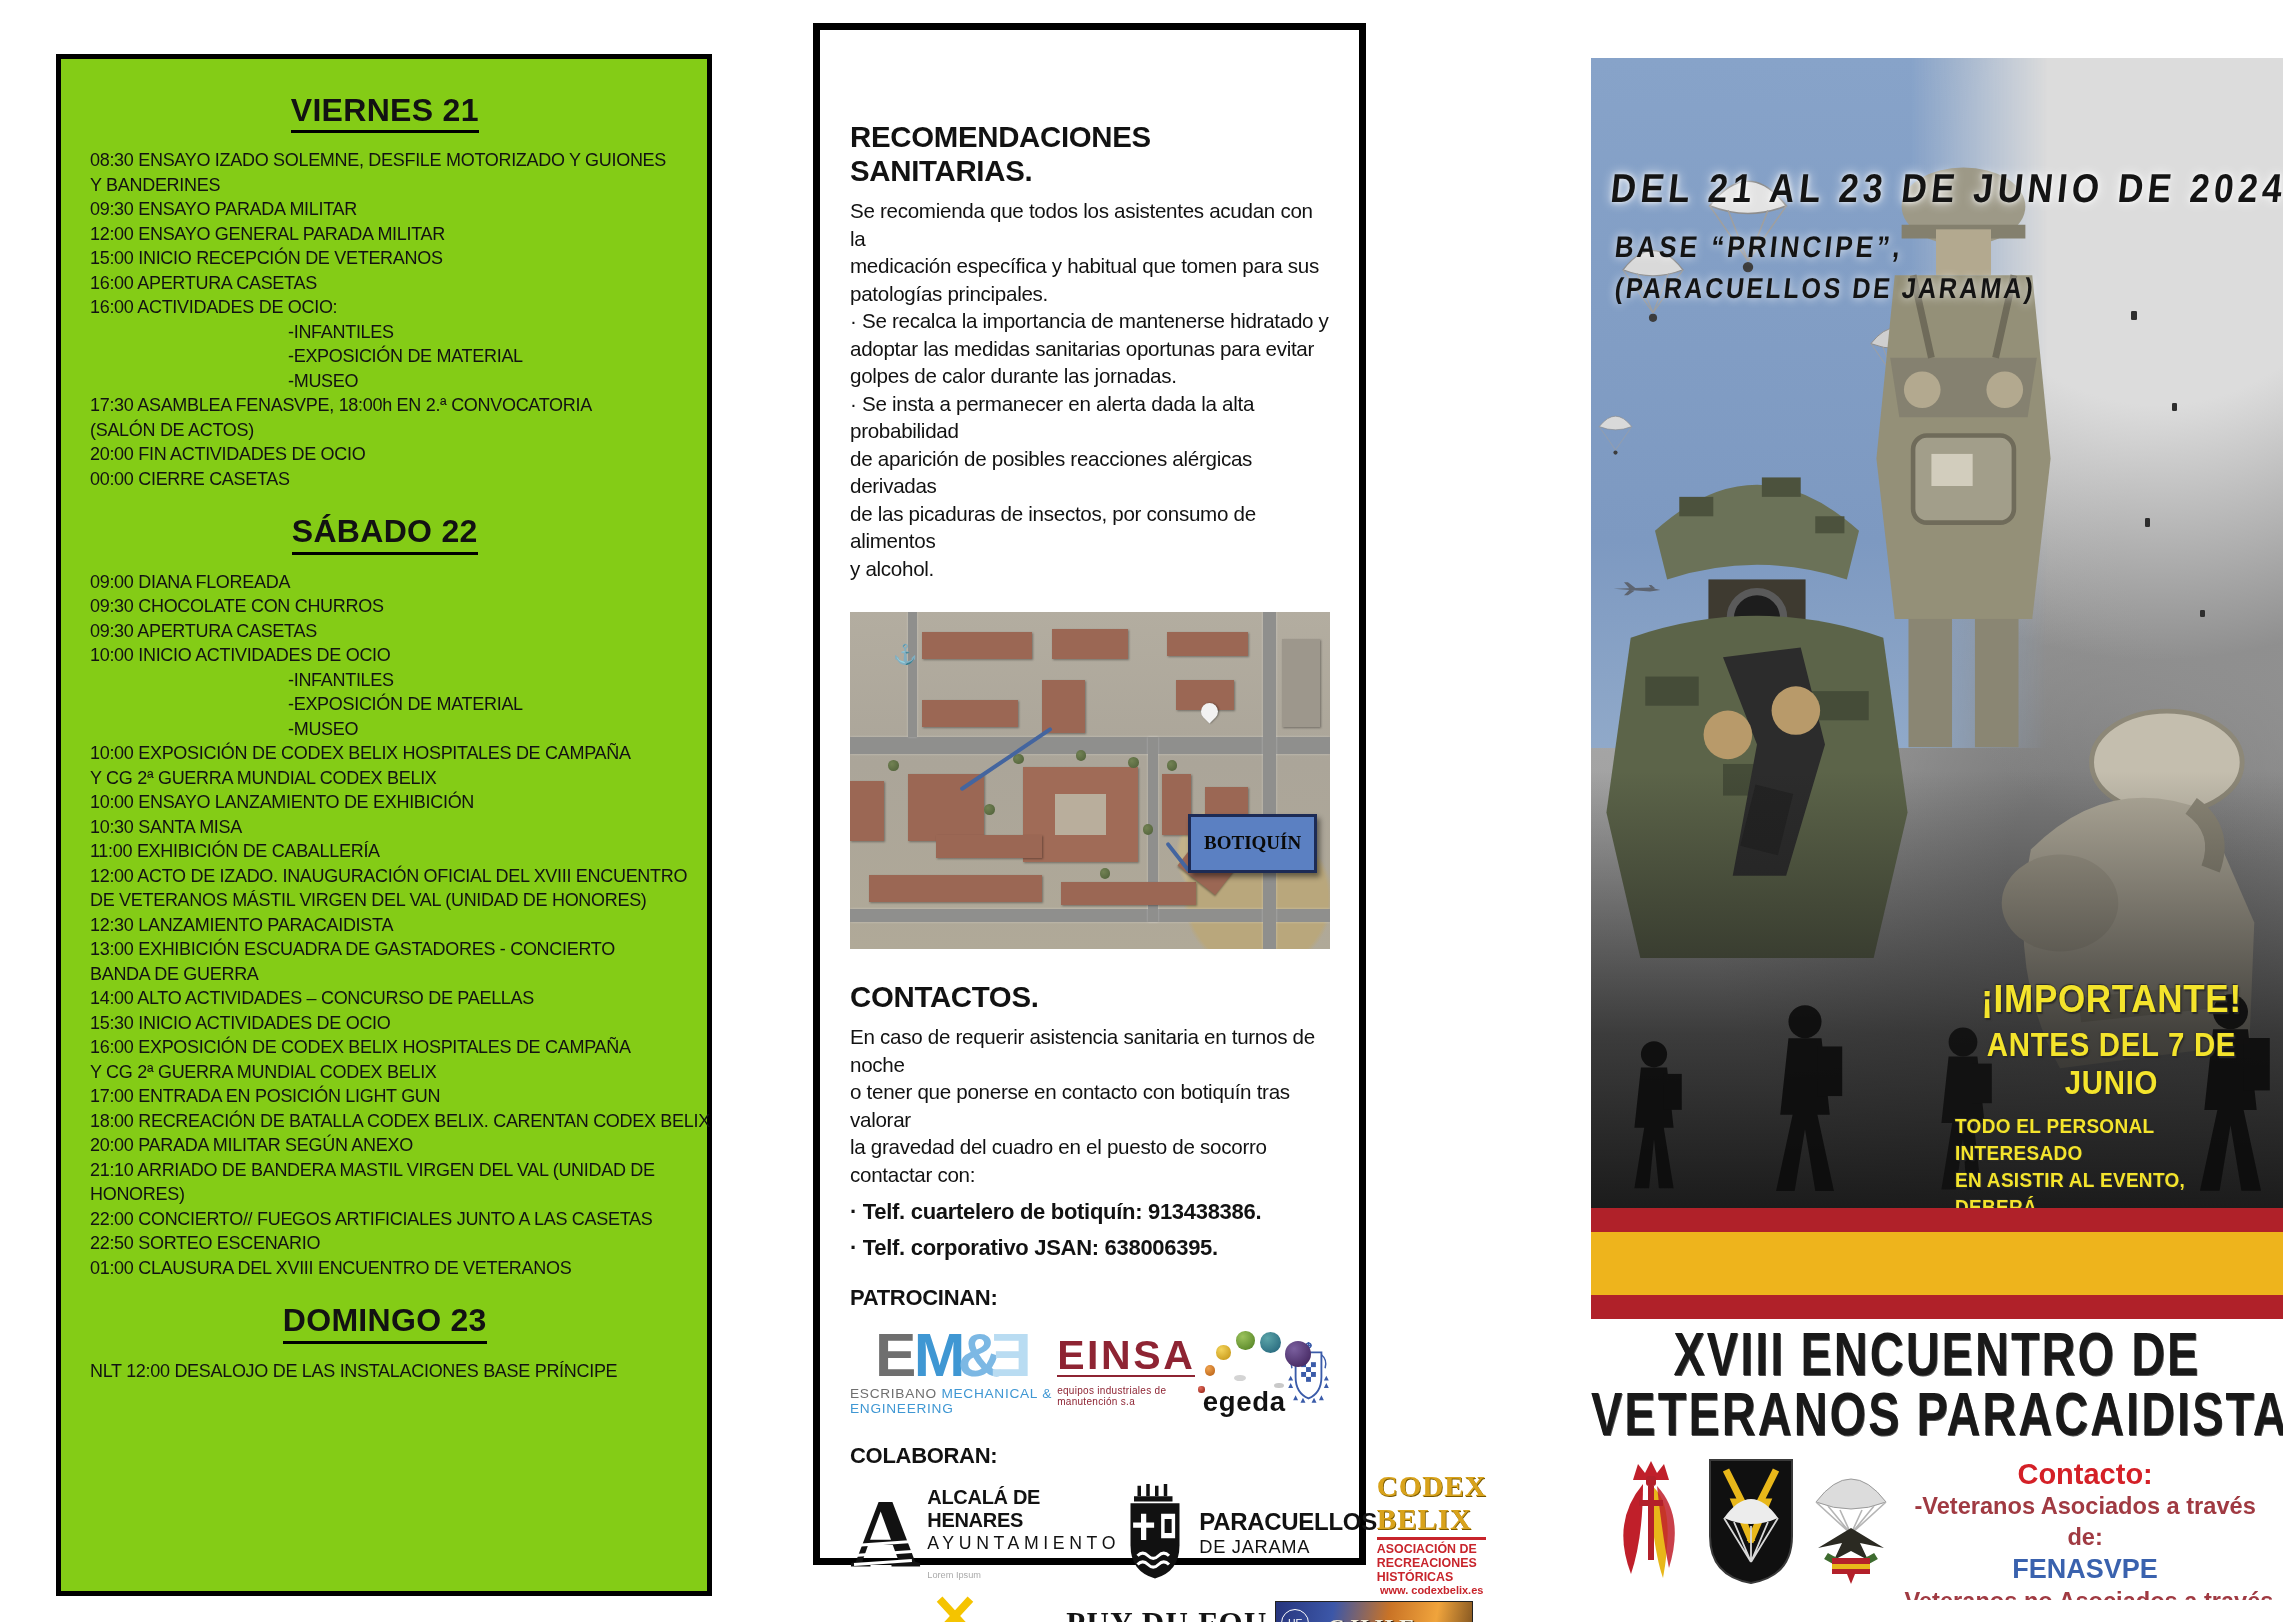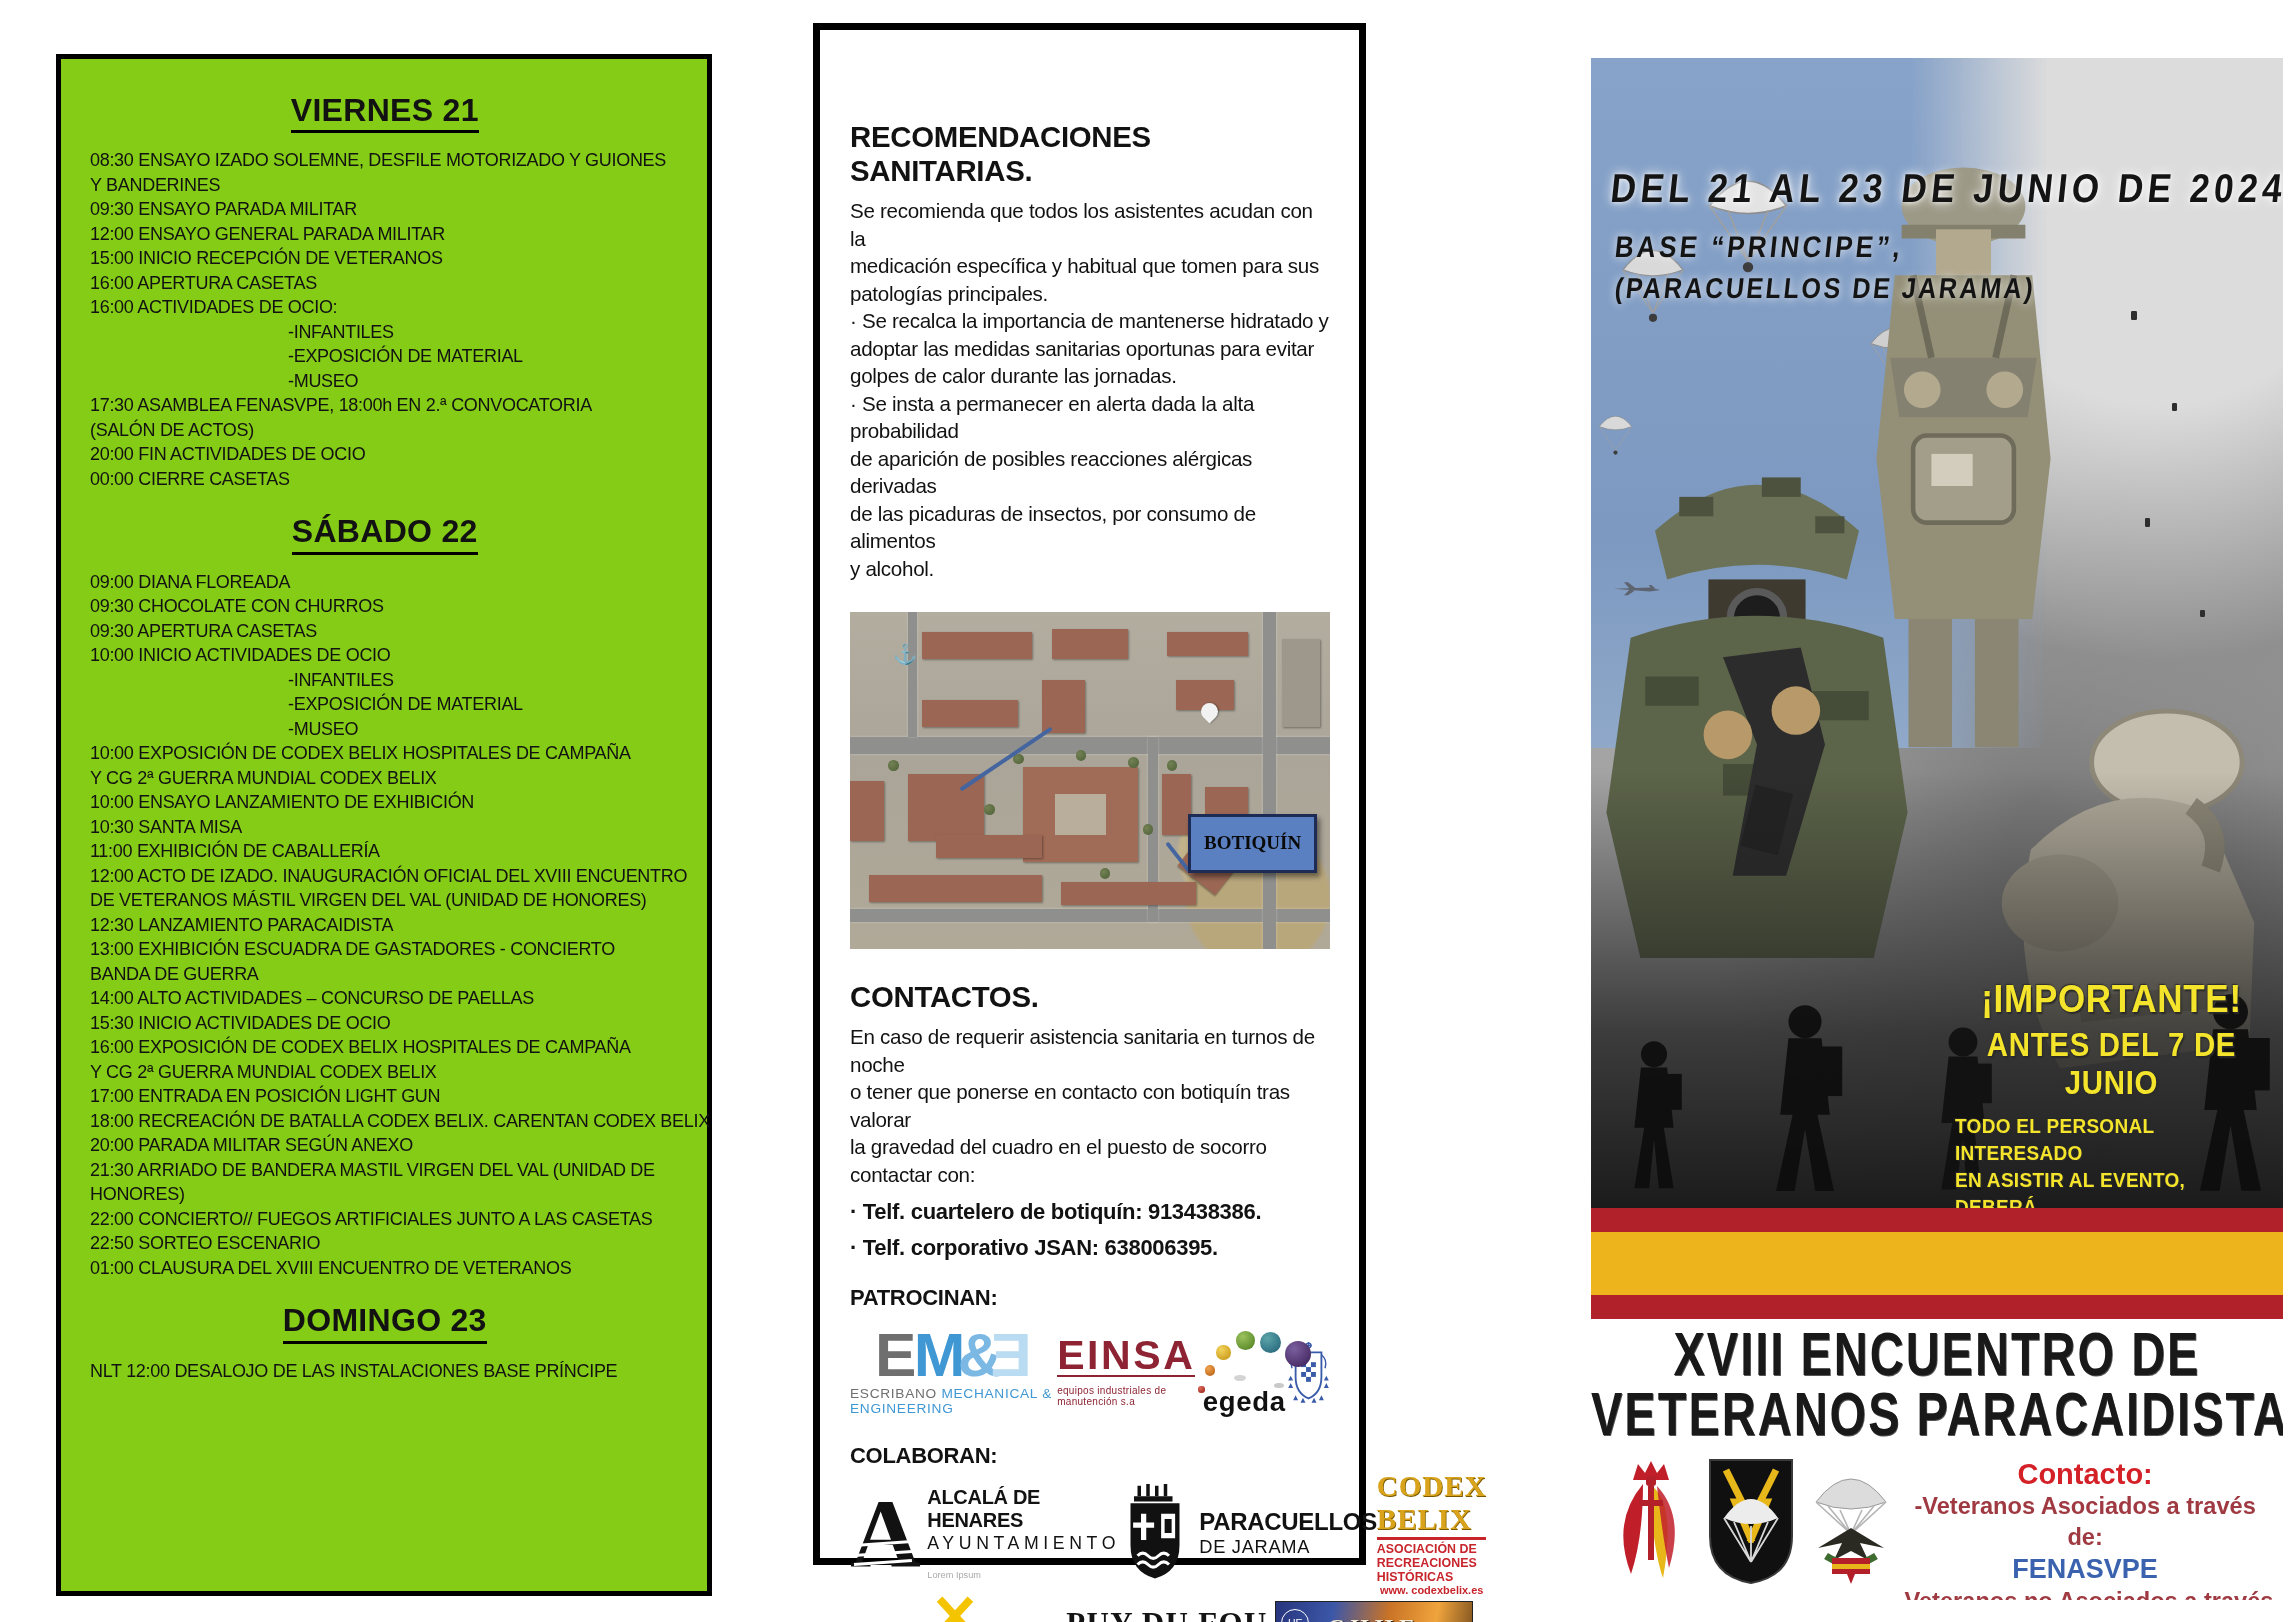--- a/index.html
+++ b/index.html
@@ -203,21 +203,21 @@
           <div class="sched-line">12:30 LANZAMIENTO PARACAIDISTA</div>
           <div class="sched-line">13:00 EXHIBICIÓN ESCUADRA DE GASTADORES - CONCIERTO</div>
           <div class="sched-line">BANDA DE GUERRA</div>
           <div class="sched-line">14:00 ALTO ACTIVIDADES – CONCURSO DE PAELLAS</div>
           <div class="sched-line">15:30 INICIO ACTIVIDADES DE OCIO</div>
           <div class="sched-line">16:00 EXPOSICIÓN DE CODEX BELIX HOSPITALES DE CAMPAÑA</div>
           <div class="sched-line">Y CG 2ª GUERRA MUNDIAL CODEX BELIX</div>
           <div class="sched-line">17:00 ENTRADA EN POSICIÓN LIGHT GUN</div>
           <div class="sched-line">18:00 RECREACIÓN DE BATALLA CODEX BELIX. CARENTAN CODEX BELIX</div>
           <div class="sched-line">20:00 PARADA MILITAR SEGÚN ANEXO</div>
-          <div class="sched-line">21:30 ARRIADO DE BANDERA MASTIL VIRGEN DEL VAL (UNIDAD DE</div>
+          <div class="sched-line">21:10 ARRIADO DE BANDERA MASTIL VIRGEN DEL VAL (UNIDAD DE</div>
           <div class="sched-line">HONORES)</div>
           <div class="sched-line">22:00 CONCIERTO// FUEGOS ARTIFICIALES JUNTO A LAS CASETAS</div>
           <div class="sched-line">22:50 SORTEO ESCENARIO</div>
           <div class="sched-line">01:00 CLAUSURA DEL XVIII ENCUENTRO DE VETERANOS</div>
         </div>
     </div>
     <div class="sec">
       <h2 class="sec-title"><span class="u">DOMINGO 23</span></h2>
       <div>
 

